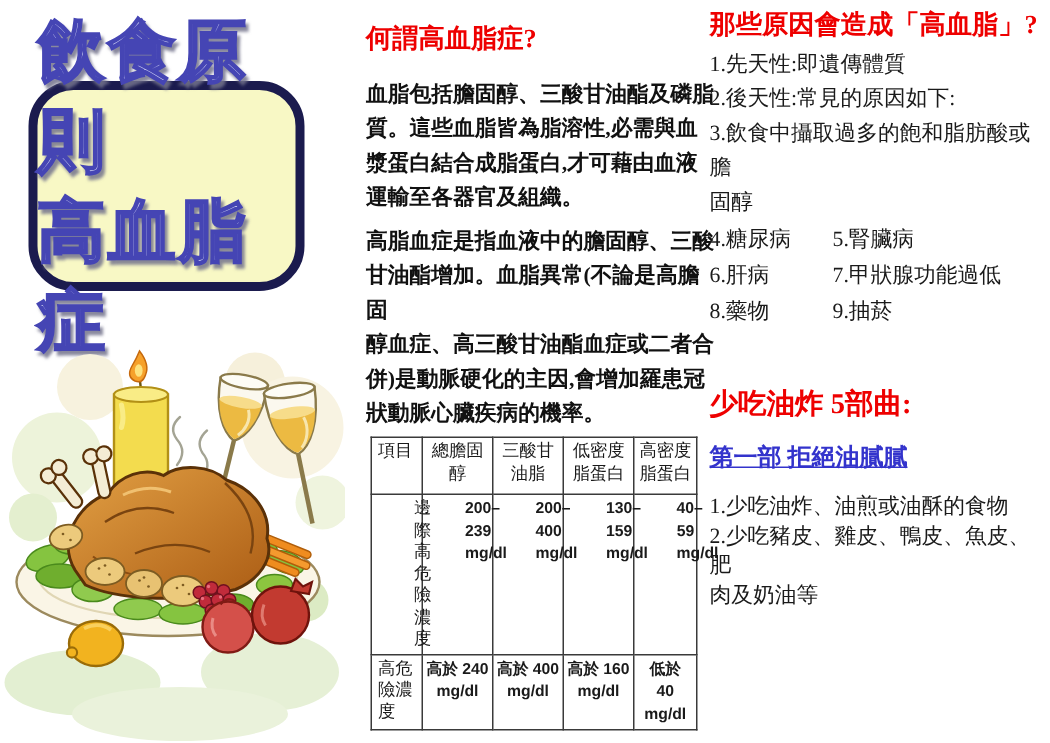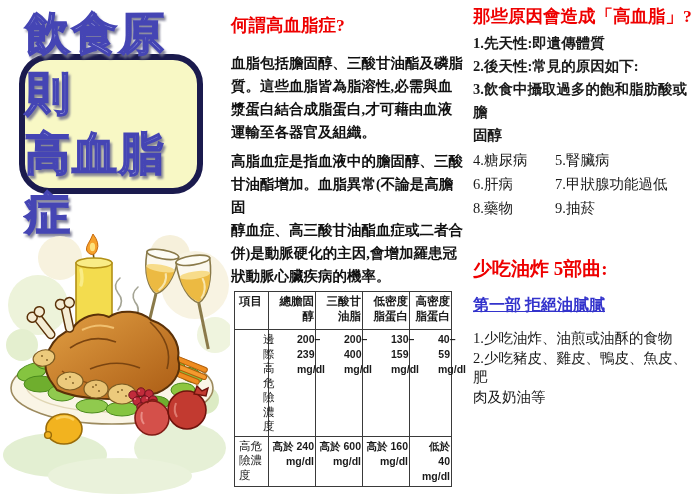--- a/index.html
+++ b/index.html
@@ -24,57 +24,57 @@
     font-size:45px; line-height:60px; font-weight:bold;
     letter-spacing:2px;
     color:#c9ccf0;
     -webkit-text-stroke:1.6px #4545b4;
     filter:drop-shadow(2.5px 3px 1px rgba(115,115,140,0.85));
     font-family:"Liberation Serif","DejaVu Serif",serif;
   }
   .illustration { position:absolute; left:0; top:230px; width:230px; height:265px; }
 
   
-  .col-mid { position:absolute; left:231px; top:0; width:234px; padding-top:14px; }
+  .col-mid { position:absolute; left:244px; top:0; width:234px; padding-top:14px; }
   .h-red {
     color:#ee0000; font-weight:bold; font-size:17.5px; line-height:22px;
   }
   .col-mid p {
     font-size:14.5px; line-height:23px; font-weight:bold; color:#111;
   }
   .col-mid .p1 { margin-top:16px; }
   .col-mid .p2 { margin-top:6px; }
 
   table.lipid {
     margin-top:3px; margin-left:3px;
     border-collapse:collapse; table-layout:fixed;
     width:217px;
   }
   table.lipid td {
     border:1.4px solid #3a3a3a;
     vertical-align:top;
-    text-align:right;
+    text-align:center;
     font-size:11px; line-height:14.5px;
     padding:2px 1px;
     white-space:pre-line;
   }
   table.lipid td.lab { text-align:left; padding-left:4px; font-size:11.5px; }
-  table.lipid tr.hdr td { height:38px; font-size:11.5px;font-weight:bold; }
+  table.lipid tr.hdr td { height:38px; font-size:11.5px; }
   table.lipid tr.hdr td.lab { text-align:left; }
   table.lipid td.val {
     font-family:"Liberation Sans","DejaVu Sans",sans-serif;
     font-weight:bold; font-size:10.5px; line-height:15px;
   }
   table.lipid tr.r1 td { height:49px; }
   table.lipid tr.r2 td { height:62px;padding-left:28px; }
   table.lipid tr.r3 td { height:45px; }
 
   
   .col-right { position:absolute; left:473px; top:0; width:226px; padding-top:5px; }
-  .col-right .cause-list { margin-top:5px; font-size:14.5px; line-height:23px;font-weight:bold; }
+  .col-right .cause-list { margin-top:5px; font-size:14.5px; line-height:23px; }
   .cause-grid {
     display:grid; grid-template-columns:82px auto;
     font-size:14.5px; line-height:22px; row-gap:2px; margin-top:2px;
   }
   .h-red2 { color:#ee0000; font-weight:bold; font-size:19px; margin-top:37px; }
   .blue-link {
     display:inline-block; margin-top:13px;
     color:#3333cc; font-size:16px; font-weight:bold;
     text-decoration:underline; cursor:pointer;
   }
@@ -295,21 +295,21 @@
 mg/dl</td>
       <td class="val">40–59
 mg/dl</td>
     </tr>
     <tr class="r3">
       <td class="lab">高危
 險濃
 度</td>
       <td class="val">高於 240
 mg/dl</td>
-      <td class="val">高於 600
+      <td class="val">高於 400
 mg/dl</td>
       <td class="val">高於 160
 mg/dl</td>
       <td class="val">低於
 40
 mg/dl</td>
     </tr>
   </tbody>
     </table>
 </div>

